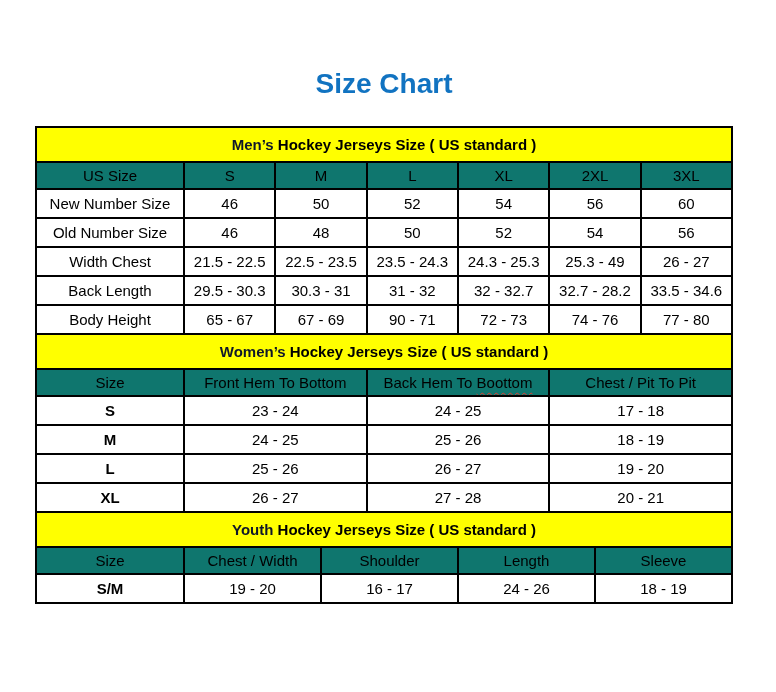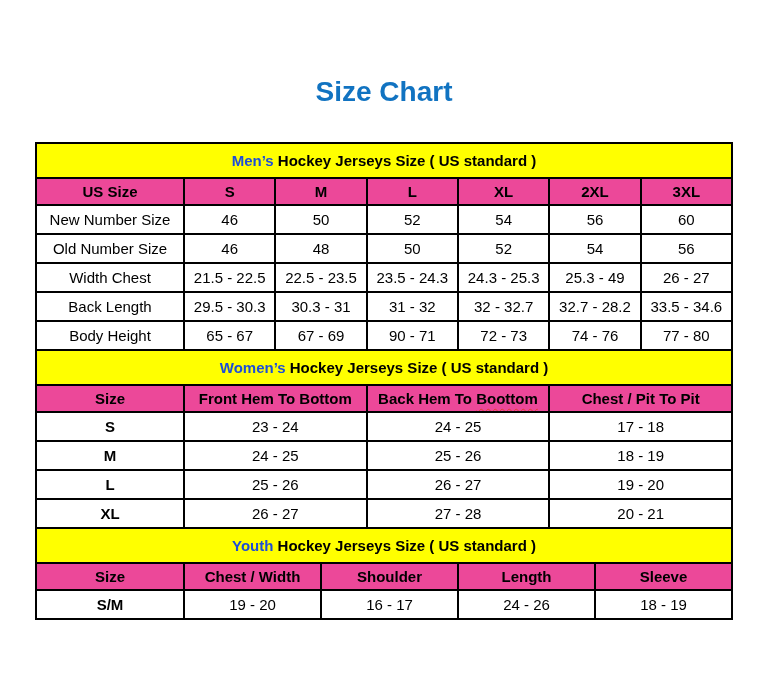--- a/index.html
+++ b/index.html
@@ -9,21 +9,21 @@
     background: #ffffff;
     font-family: "Liberation Sans", sans-serif;
     color: #000000;
     overflow: hidden;
   }
   .content {
     width: 698px;
     margin-left: 35px;
   }
   h1.page-title {
-    margin: 16px;
+    margin: 8px;
     padding: 60px 0 18px 0;
     text-align: center;
     color: #1173c1;
     font-size: 28px;
     font-weight: bold;
   }
   table.size-table {
     border-collapse: collapse;
     width: 698px;
     table-layout: fixed;
@@ -37,25 +37,25 @@
     font-size: 15px;
     overflow: hidden;
     white-space: nowrap;
   }
   .caption-cell {
     background: #ffff00;
     height: 33px;
     font-weight: 700;
     font-size: 16px;
   }
-  .hl { color: #1d4ed8; }
+  .hl { color: #0f172a; }
   .size-table th {
     height: 25px;
-    font-weight: 700;
-    background: #ec4899;
+    font-weight: 400;
+    background: #0f766e;
   }
   .size-table td.cell {
     height: 27px;
     font-weight: 400;
     background: #ffffff;
   }
   .size-table td.cell.lbl-bold { font-weight: 700; }
   col.label-col { width: 148px; }
   .squiggle {
     text-decoration-line: underline;

